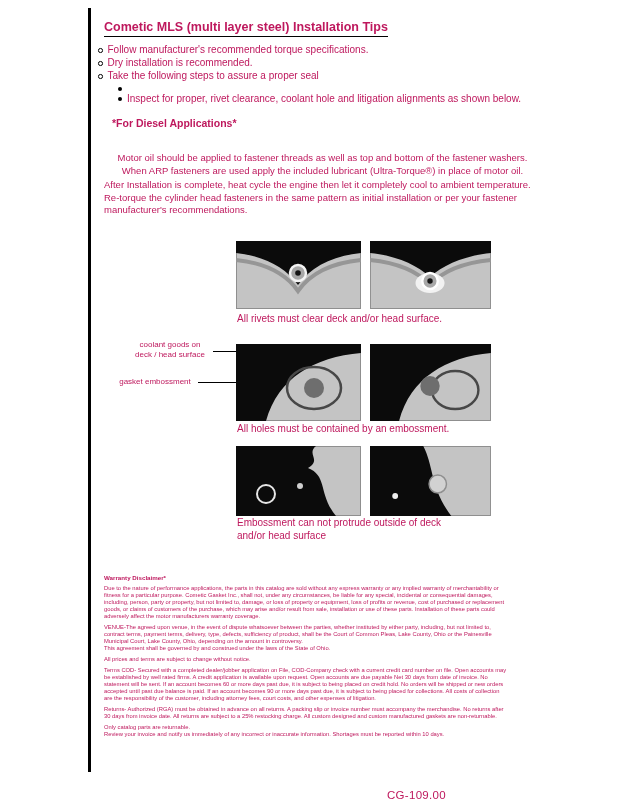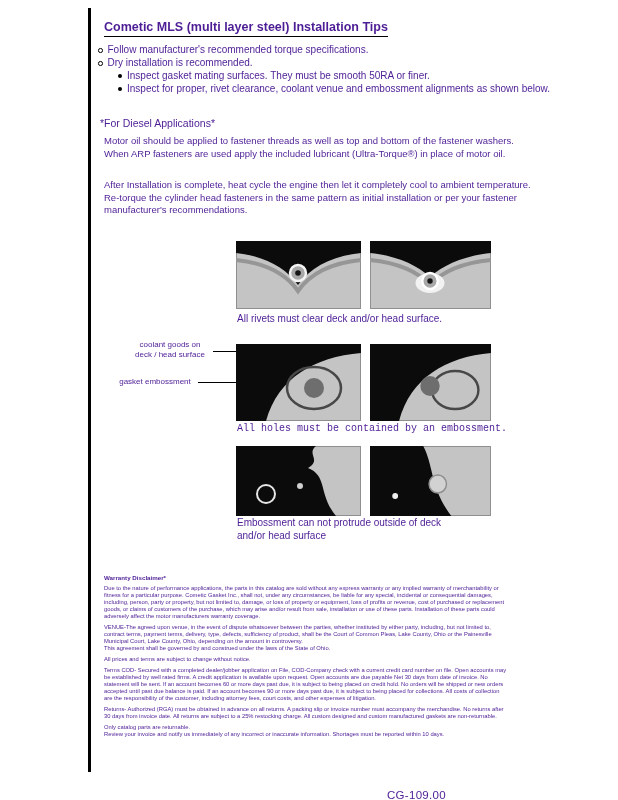--- a/index.html
+++ b/index.html
@@ -1,32 +1,32 @@
 <!DOCTYPE html>
 <html><head>
 <meta charset="utf-8">
 <style>
   * { margin:0; padding:0; box-sizing:border-box; }
   html,body { background:#ffffff; }
   .page {
     position:relative; width:618px; height:800px; background:#ffffff;
-    font-family:"Liberation Sans", sans-serif; color:#4c1d95; overflow:hidden;
+    font-family:"Liberation Sans", sans-serif; color:#be185d; overflow:hidden;
   }
   .left-rule { position:absolute; left:88px; top:8px; width:3px; height:764px; background:#000; }
 
   .title { position:absolute; left:104px; top:20px; font-size:12.5px; font-weight:bold; }
   .title span { border-bottom:1.5px solid #000; padding-bottom:2px; display:inline-block; }
 
   .tips { position:absolute; left:98px; top:45px; font-size:10px; line-height:10.5px; }
   .tip { display:flex; margin-bottom:2.5px; }
   .tip.sub { margin-left:20px; }
   .o-bullet { flex:0 0 auto; width:4.5px; height:4.5px; border:1px solid #000; border-radius:50%; margin:3px 5px 0 0; }
   .dot-bullet { flex:0 0 auto; width:4px; height:4px; background:#000; border-radius:50%; margin:3px 5px 0 0; }
 
-  .h2 { position:absolute; left:100px; font-size:10.5px; font-weight:normal; }
+  .h2 { position:absolute; left:112px; font-size:10.5px; font-weight:bold; }
   .body-para { position:absolute; left:104px; width:437px; font-size:9.5px; line-height:1.33; }
 
   .fig-label { position:absolute; text-align:center; font-size:12px; letter-spacing:0.5px;margin-top:23px; }
   .col-a { left:236px; width:125px; }
   .col-b { left:370px; width:121px; }
   .fig { position:absolute; }
   .fig svg { display:block; width:100%; height:100%; }
   .r1 { top:241px; height:68px; }
   .r2 { top:344px; height:77px; }
   .r3 { top:446px; height:70px; }
@@ -55,32 +55,35 @@
 
   <div class="tips">
     <div class="tip">
       <span class="o-bullet"></span>
       <span>Follow manufacturer's recommended torque specifications.</span>
     </div>
     <div class="tip">
       <span class="o-bullet"></span>
       <span>Dry installation is recommended.</span>
     </div>
-    <div class="tip sub">
-      <span class="dot-bullet"></span>
-      <span>Inspect gasket mating surfaces.  They must be smooth 50RA or finer.</span>
+    <div class="tip">
+      <span class="o-bullet"></span>
+      <span>Take the following steps to assure a proper seal</span>
     </div>
     <div class="tip sub">
       <span class="dot-bullet"></span>
-      <span>Inspect for proper, rivet clearance, coolant venue and embossment alignments as shown below.</span>
+    </div>
+    <div class="tip sub">
+      <span class="dot-bullet"></span>
+      <span>Inspect for proper, rivet clearance, coolant hole and litigation alignments as shown below.</span>
     </div>
   </div>
 
   <div class="h2" style="top:117px;">*For Diesel Applications*</div>
-  <div class="body-para" style="top:135px;">Motor oil should be applied to fastener threads as well as top and bottom of the fastener washers. When ARP fasteners are used apply the included lubricant (Ultra-Torque®) in place of motor oil.</div>
+  <div class="body-para" style="top:152px;text-align:center;">Motor oil should be applied to fastener threads as well as top and bottom of the fastener washers. When ARP fasteners are used apply the included lubricant (Ultra-Torque®) in place of motor oil.</div>
   <div class="body-para" style="top:167px;margin-top:12px;">After Installation is complete, heat cycle the engine then let it completely cool to ambient temperature. Re-torque the cylinder head fasteners in the same pattern as initial installation or per your fastener manufacturer's recommendations.</div>
 
   <div class="fig-label col-a lbl1">RIGHT</div>
   <div class="fig-label col-b lbl1">WRONG</div>
   <div class="fig col-a r1">
     <svg viewBox="0 0 125 68" preserveAspectRatio="none">
       <rect x="0.5" y="0.5" width="124" height="67" fill="#c4c4c4" stroke="#8f8f8f"></rect>
       <path d="M0,0 H125 V12 C96,15 75,26 62,44 C49,26 28,15 0,12 Z" fill="#0b0b0b"></path>
       <path d="M0,19 C30,22 50,33 62,50 C74,33 94,22 125,19" fill="none" stroke="#969696" stroke-width="4"></path>
       <circle cx="62" cy="32" r="8" fill="#a8a8a8" stroke="#f4f4f4" stroke-width="2.5"></circle>
@@ -115,21 +118,21 @@
     </svg>
   </div>
   <div class="fig col-b r2">
     <svg viewBox="0 0 125 77" preserveAspectRatio="none">
       <rect x="0.5" y="0.5" width="124" height="76" fill="#c4c4c4" stroke="#8f8f8f"></rect>
       <path d="M0,0 H125 V9 C78,13 42,34 30,77 H0 Z" fill="#0b0b0b"></path>
       <ellipse cx="88" cy="46" rx="24" ry="19" fill="none" stroke="#474747" stroke-width="2.5"></ellipse>
       <circle cx="62" cy="42" r="10" fill="#6e6e6e"></circle>
     </svg>
   </div>
-  <div class="caption" style="top:422px;font-family:Liberation Mono, monospace;">All holes must be contained by an embossment.</div>
+  <div class="caption" style="top:422px;">All holes must be contained by an embossment.</div>
 
   <div class="fig-label col-a lbl3">RIGHT</div>
   <div class="fig-label col-b lbl3">WRONG</div>
   <div class="fig col-a r3">
     <svg viewBox="0 0 125 70" preserveAspectRatio="none">
       <rect x="0.5" y="0.5" width="124" height="69" fill="#c4c4c4" stroke="#8f8f8f"></rect>
       <path d="M0,0 H80 C70,8 86,14 72,22 C92,30 82,48 100,70 H0 Z" fill="#0b0b0b"></path>
       <circle cx="30" cy="48" r="9" fill="none" stroke="#e6e6e6" stroke-width="2"></circle>
       <circle cx="64" cy="40" r="3" fill="#cfcfcf"></circle>
     </svg>

